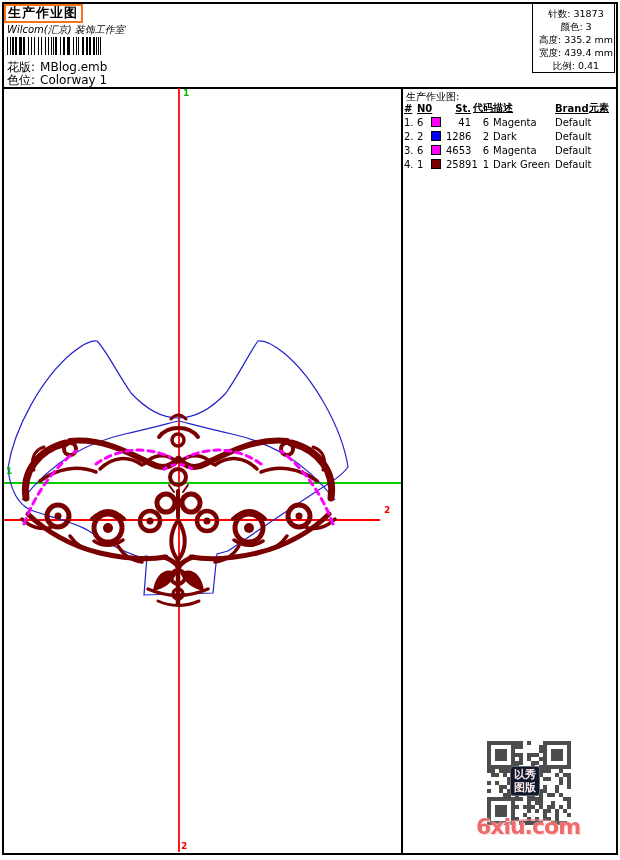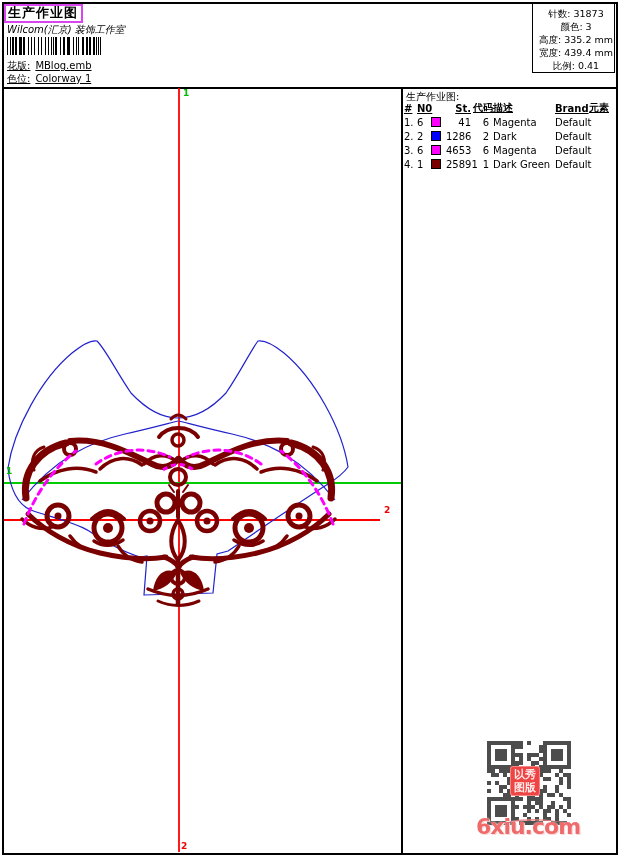--- a/index.html
+++ b/index.html
@@ -7,44 +7,44 @@
     width:620px;height:860px;position:relative;background:#fff;
     font-family:"DejaVu Sans","Liberation Sans",sans-serif;
     color:#000;overflow:hidden;
   }
   .abs{position:absolute;}
   
   .page-border{left:2px;top:2px;width:612px;height:849px;border:2px solid #000;pointer-events:none;}
   .header-divider{left:2px;top:87px;width:616px;height:2px;background:#000;}
   .panel-divider{left:401px;top:88px;width:2px;height:765px;background:#000;}
   
-  .title-box{left:4px;top:4px;border:2px solid #d946ef;padding:0 3px 1px 2px;font-size:13px;font-weight:bold;letter-spacing:1px;line-height:14px;}
+  .title-box{left:4px;top:4px;border:2px solid #f97316;padding:0 3px 1px 2px;font-size:13px;font-weight:bold;letter-spacing:1px;line-height:14px;}
   .subtitle{left:7px;top:23px;font-size:10px;font-style:italic;}
   .barcode{left:7px;top:37px;width:97px;height:18px;background:#fff;}
   .barcode i{position:absolute;top:0;bottom:0;background:#000;}
-  .info-line{font-size:10px;text-decoration:underline;}
+  .info-line{font-size:12px;}
   .info-line .lbl{margin-right:5px;}
   
   .stats-box{left:532px;top:3px;width:83px;height:70px;border:1px solid #000;padding:3px 0 0 5px;box-sizing:border-box;}
   .stats-row{font-size:9.5px;line-height:13px;white-space:nowrap;text-align:center;}
   .stats-row .lbl{margin-right:3px;}
   
   .seq-title{left:406px;top:90px;font-size:10px;}
   .seq-table{left:404px;top:101px;width:212px;font-size:10px;}
   .seq-row{display:grid;grid-template-columns:13px 14px 15px 27px 20px 62px 34px 26px;height:14px;align-items:center;}
   .seq-row .h{font-weight:bold;text-decoration:underline;}
   .c-st{text-align:right;padding-right:2px;}
   .c-code{text-align:right;padding-right:4px;}
   .swatch{width:10px;height:10px;border:1px solid #000;box-sizing:border-box;}
   
   .marker{font-size:9px;font-weight:bold;line-height:9px;}
   .mk-green{color:#00bb00;}
   .mk-red{color:#ee0000;}
   
-  .seal{left:510px;top:766px;width:30px;height:30px;background:#ef4444;border-radius:3px;
+  .seal{left:510px;top:766px;width:30px;height:30px;background:#0f172a;border-radius:3px;
         box-shadow:inset 0 0 0 1px rgba(255,255,255,.35);
         color:#ffe9e9;font-size:11px;font-weight:bold;line-height:13px;text-align:center;
         display:flex;flex-direction:column;justify-content:center;}
   .site-text{left:468px;top:814px;width:120px;text-align:center;font-size:22px;font-weight:bold;
         color:#ef6a6a;letter-spacing:-1px;text-shadow:0 0 2px #fff,1px 1px 0 #fbd0d0;}
   svg{display:block;}
 </style>
 </head>
 <body>
 

